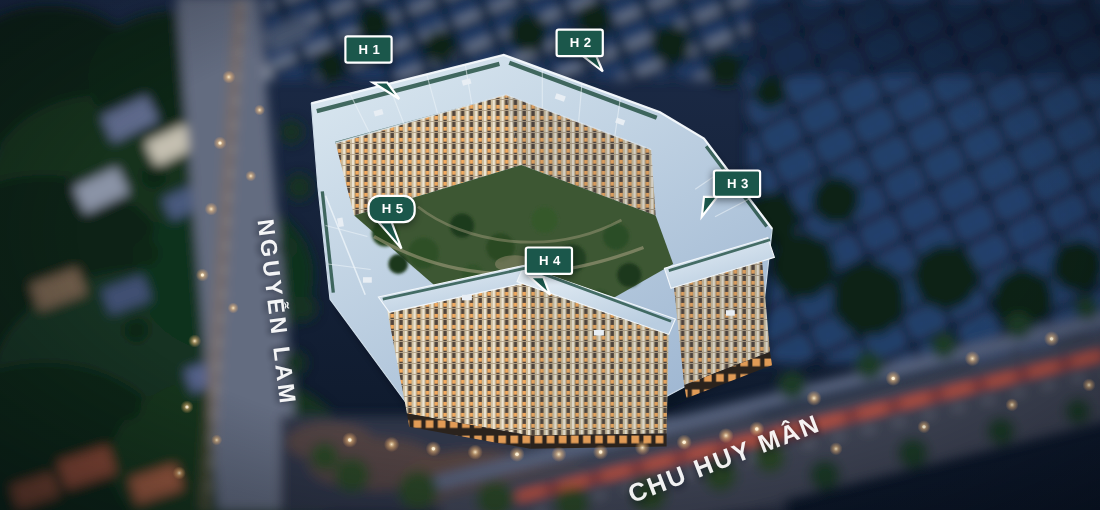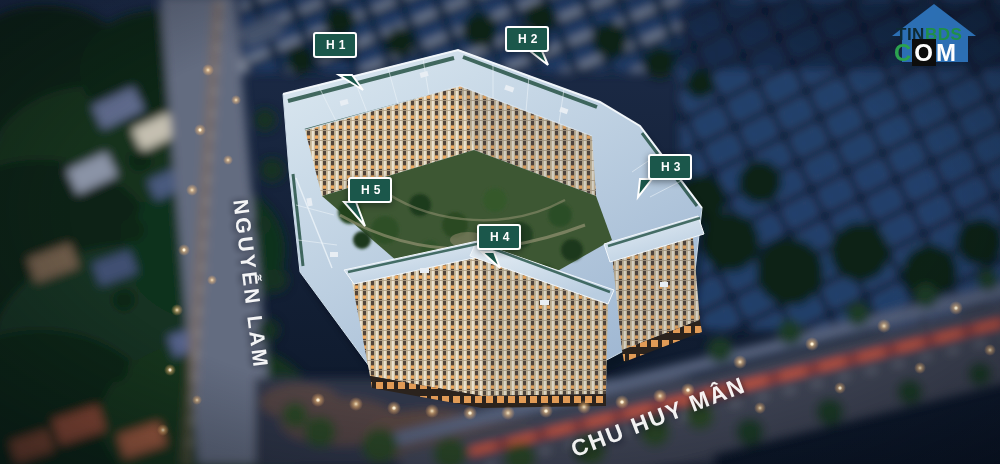--- a/index.html
+++ b/index.html
@@ -355,29 +355,22 @@
   <div class="blabel" style="left:648px;top:154px;">H3</div>
   <svg class="tail" style="left:634px;top:179px;" width="24" height="21">
     <polygon points="6,0 18,0 4,18"></polygon>
     </svg>
 
   <div class="blabel" style="left:477px;top:224px;">H4</div>
   <svg class="tail" style="left:479px;top:252px;" width="26" height="19">
     <polygon points="3,0 15,0 21,16"></polygon>
     </svg>
 
-  <div class="blabel" style="left:348px;top:177px;">H5</div>
+  <div class="blabel" style="left:334px;top:177px;border-radius:11px;">H5</div>
   <svg class="tail" style="left:341px;top:202px;" width="28" height="27">
     <polygon points="3,0 15,0 24,24"></polygon>
     </svg>
 
   <div class="street street-left">NGUYỄN LAM</div>
   <div class="street street-bottom">CHU HUY MÂN</div>
 
-  <div class="logo">
-    <svg class="logo-house" width="84" height="60">
-      <polygon points="42,0 84,32 76,32 76,58 10,58 10,32 0,32" fill="#2d72b8" opacity=".97"></polygon>
-    </svg>
-    <div class="logo-l1"><span class="tin">TIN</span><span class="bds">BDS</span></div>
-    <div class="logo-l2"><span class="c">C</span><span class="o">O</span><span class="m">M</span></div>
-  </div>
 
 </div>
 
 </body></html>

